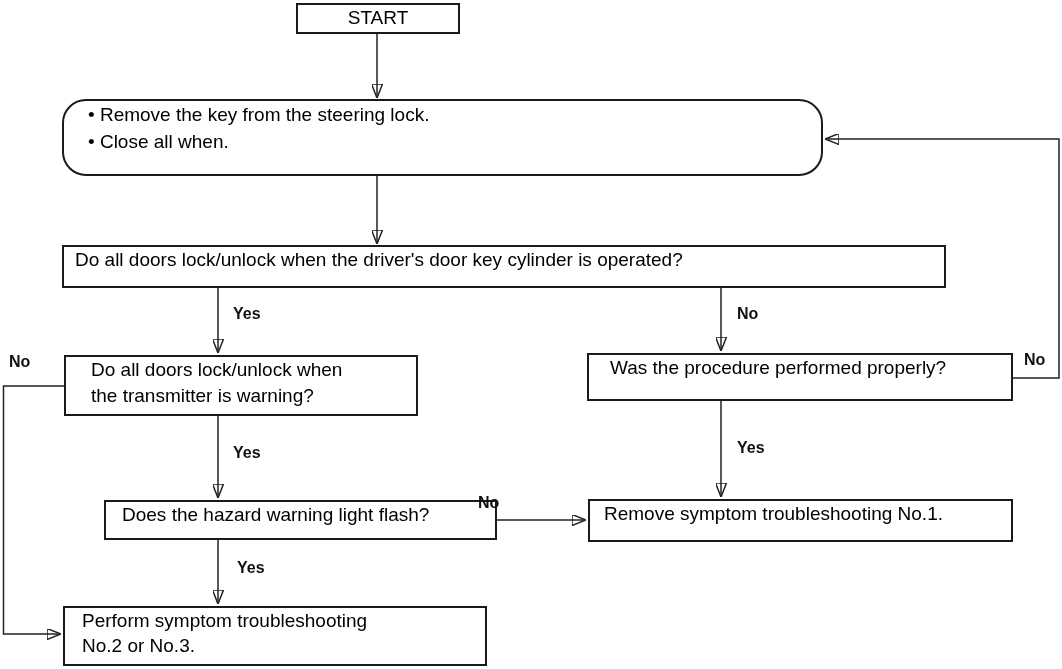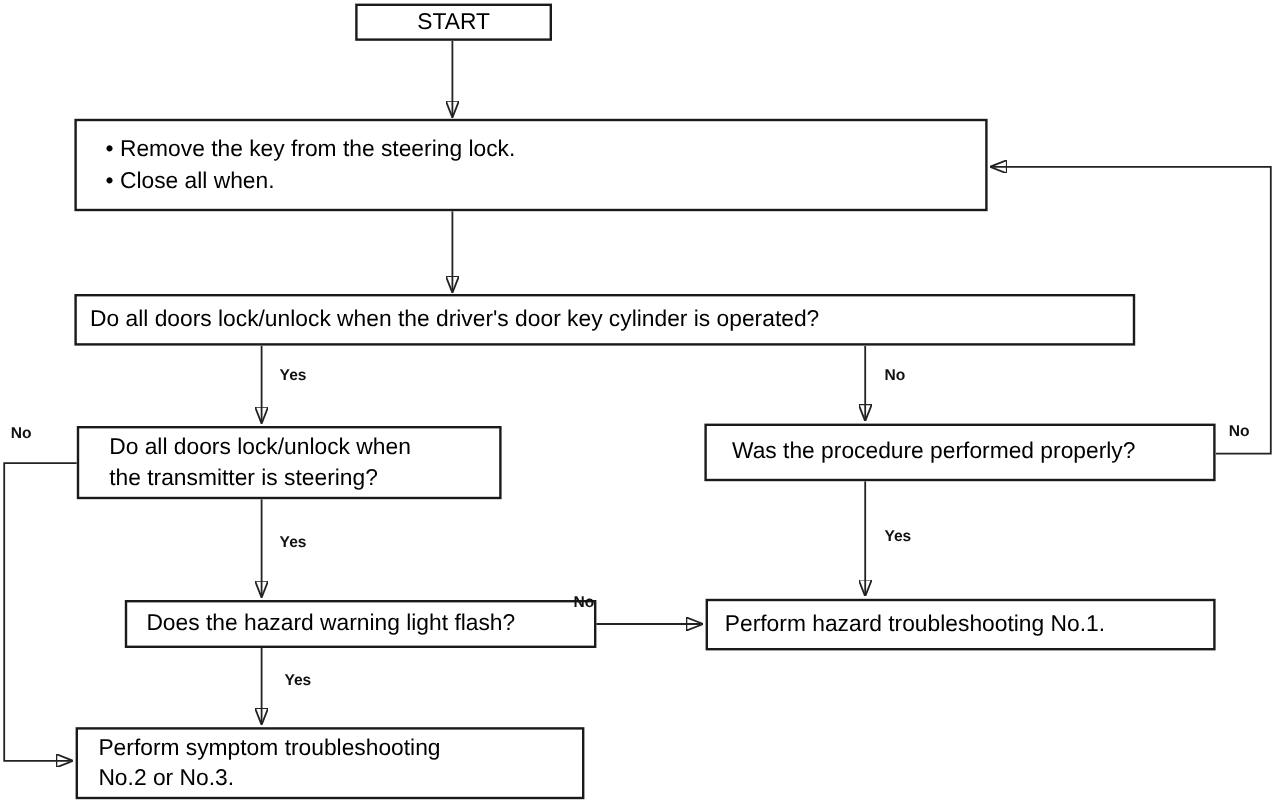--- a/index.html
+++ b/index.html
@@ -28,32 +28,31 @@
     stroke: #222222;
     stroke-width: 1.5;
   }
   .node {
     position: absolute;
     box-sizing: border-box;
     border: 2px solid #1a1a1a;
     background: #ffffff;
     display: flex;
     flex-direction: column;
-    justify-content: center;
     font-size: 19px;
     line-height: 26px;
     color: #000000;
   }
   .node.center {
     align-items: center;
     text-align: center;
   }
   .branch-label {
     position: absolute;
-    font-size: 13px;
+    font-size: 16px;
     font-weight: bold;
     color: #111111;
     white-space: nowrap;
   }
   .node .line {
     white-space: nowrap;
   }
 </style>
 </head>
 <body>
@@ -76,44 +75,44 @@
     <path d="M218,540 L218,602" marker-end="url(#arrow)"></path>
     <path d="M453,520 L584,520" marker-end="url(#arrow)"></path>
     <path d="M64,386 L3.5,386 L3.5,634 L59,634" marker-end="url(#arrow)"></path>
     <path d="M1013,378 L1059,378 L1059,139 L827,139" marker-end="url(#arrow)"></path>
   </svg>
 
   <div class="node center" style="left:296px; top:3px; width:164px; height:31px;">
     <span class="line">START</span>
   </div>
 
-  <div class="node" style="left:62px; top:99px; width:761px; height:77px; padding-left:24px; line-height:27px;">
+  <div class="node" style="left:62px; top:99px; width:761px; height:77px; padding-left:24px; line-height:27px;border-radius:24px;">
     <div class="line">• Remove the key from the steering lock.</div>
     <div class="line">• Close all when.</div>
   </div>
 
   <div class="node" style="left:62px; top:245px; width:884px; height:43px; padding-left:11px;">
     <div class="line">Do all doors lock/unlock when the driver's door key cylinder is operated?</div>
   </div>
 
   <div class="node" style="left:64px; top:355px; width:354px; height:61px; padding-left:25px;">
     <div class="line">Do all doors lock/unlock when</div>
-    <div class="line">the transmitter is steering?</div>
+    <div class="line">the transmitter is warning?</div>
   </div>
 
   <div class="node" style="left:587px; top:353px; width:426px; height:48px; padding-left:21px;">
     <div class="line">Was the procedure performed properly?</div>
   </div>
 
   <div class="node" style="left:60px; top:500px; width:393px; height:40px; padding-left:16px;margin-left:44px;">
     <div class="line">Does the hazard warning light flash?</div>
   </div>
 
   <div class="node" style="left:588px; top:499px; width:425px; height:43px; padding-left:14px;">
-    <div class="line">Perform hazard troubleshooting No.1.</div>
+    <div class="line">Remove symptom troubleshooting No.1.</div>
   </div>
 
   <div class="node" style="left:63px; top:606px; width:424px; height:60px; padding-left:17px; line-height:25px;">
     <div class="line">Perform symptom troubleshooting</div>
     <div class="line">No.2 or No.3.</div>
   </div>
 
   <div class="branch-label" style="left:233px; top:305px;">Yes</div>
 
   <div class="branch-label" style="left:737px; top:305px;">No</div>

